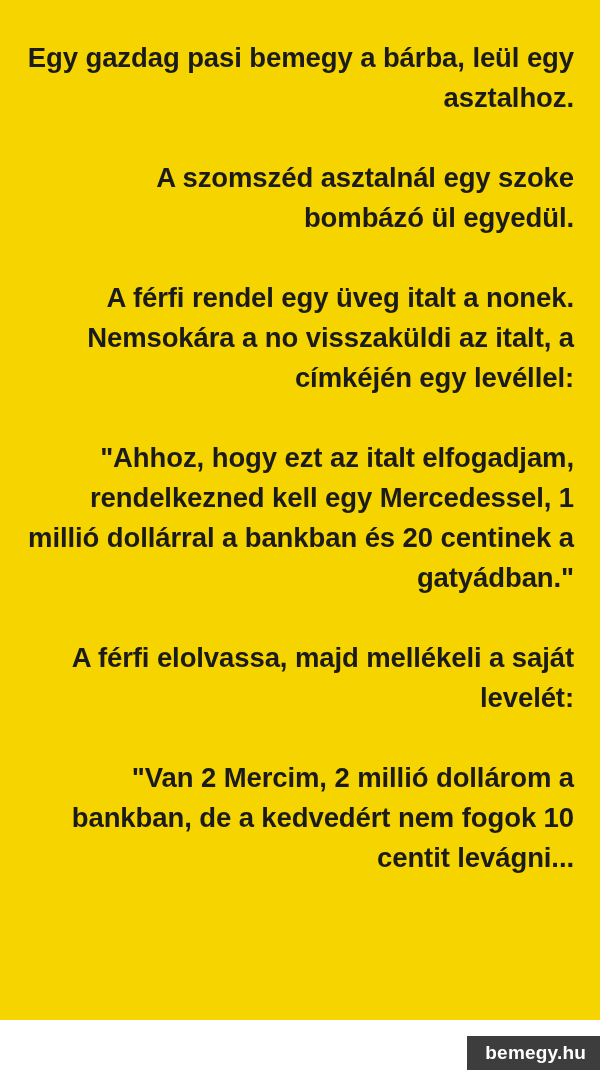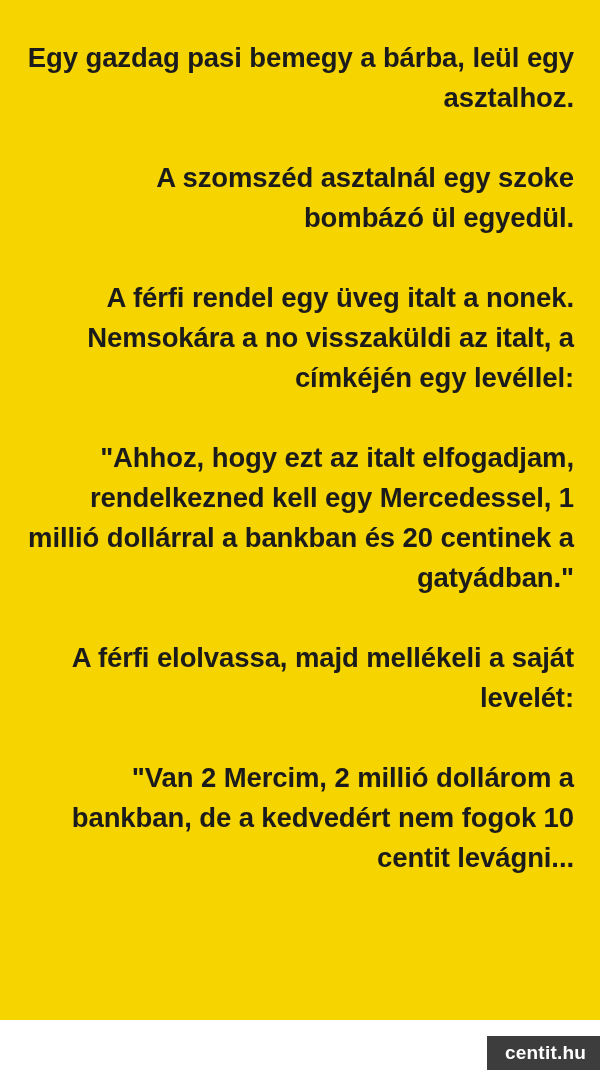--- a/index.html
+++ b/index.html
@@ -77,16 +77,16 @@
 A férfi rendel egy üveg italt a nonek. Nemsokára a no visszaküldi az italt, a címkéjén egy levéllel:
 
 "Ahhoz, hogy ezt az italt elfogadjam, rendelkezned kell egy Mercedessel, 1 millió dollárral a bankban és 20 centinek a gatyádban."
 
 A férfi elolvassa, majd mellékeli a saját levelét:
 
 "Van 2 Mercim, 2 millió dollárom a bankban, de a kedvedért nem fogok 10 centit levágni...</p>
   </div>
 
   <div class="footer-bar">
-    <span class="footer-tag">centit.hu</span>
+    <span class="footer-tag">bemegy.hu</span>
   </div>
 
 </div>
 
 </body></html>

